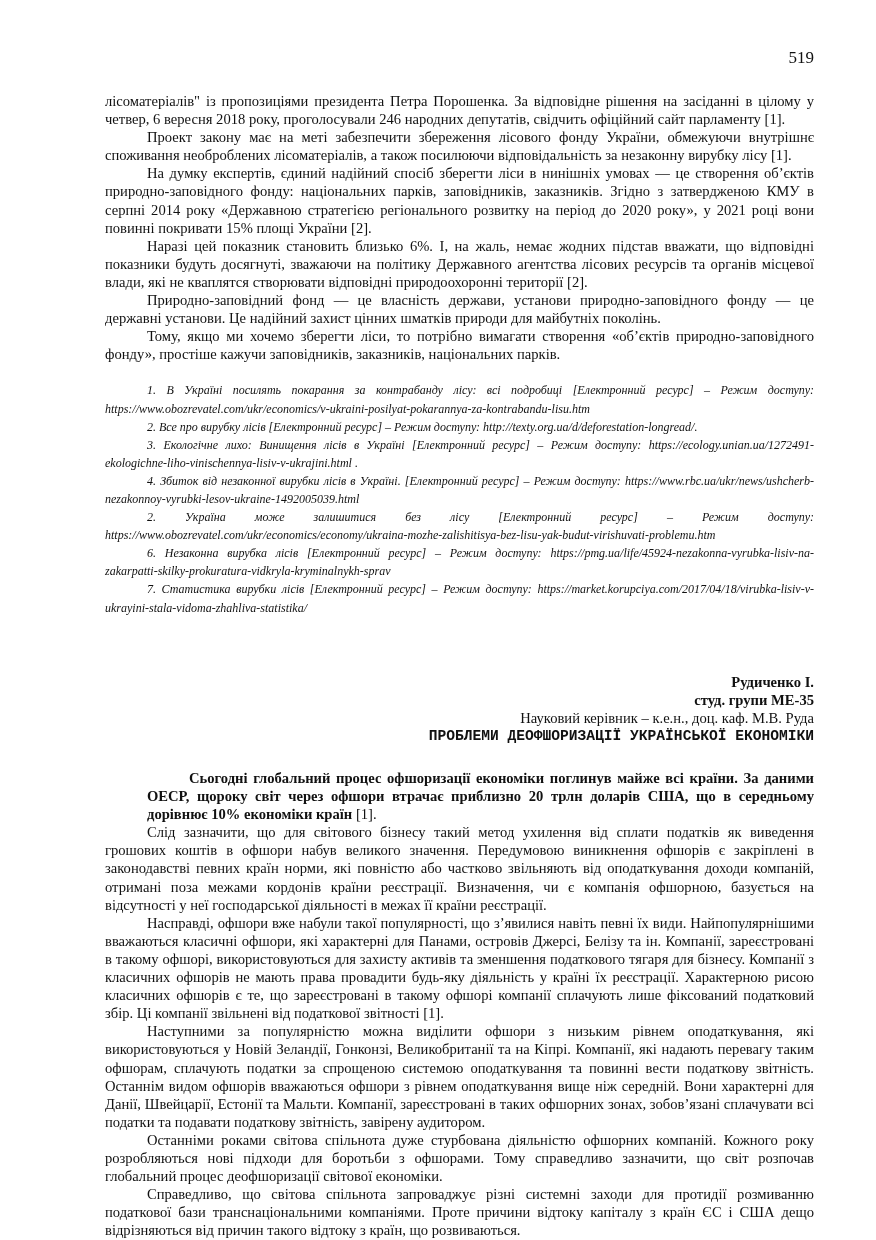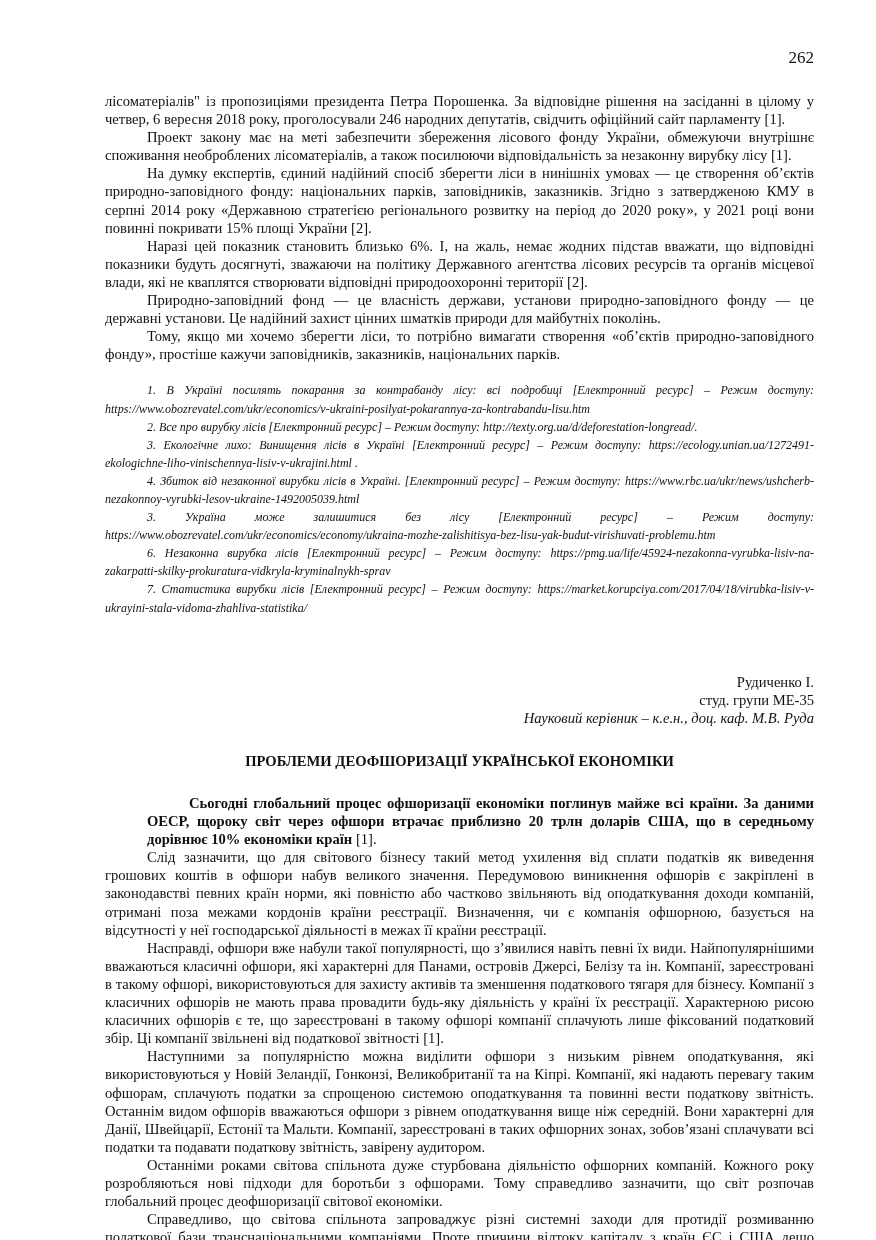--- a/index.html
+++ b/index.html
@@ -14,48 +14,48 @@
     }
     .content {
       position: absolute; left: 105px; top: 92px; width: 709px;
       font-size: 14.6px; line-height: 18.1px;
     }
     p { margin: 0; text-align: justify; }
     p.indent { text-indent: 42px; }
     .refs { margin-top: 18px; font-style: italic; font-size: 12px; line-height: 18.1px; }
     .refs p { text-indent: 42px; word-break: break-word; }
     .author-block { margin-top: 56px; text-align: right; }
-    .author-block .b { font-weight: normal; }
-    .author-block .i { font-style: italic; }
+    .author-block .b { font-weight: bold; }
+    .author-block .i { }
     .title {
-      margin-top: 25px; text-align: center; font-weight: bold; font-size: 14.6px;
+      text-align: right; font-weight: bold; font-size: 14.6px; font-family: Liberation Mono, monospace;
     }
     .article { margin-top: 24px; }
     .bold { font-weight: bold; margin-left: 42px; }
     .norm { font-weight: normal; }
   </style>
 </head>
 <body>
 
-<div class="page-number">262</div>
+<div class="page-number">519</div>
 
 <div class="content">
   <p>лісоматеріалів" із пропозиціями президента Петра Порошенка. За відповідне рішення на засіданні в цілому у четвер, 6 вересня 2018 року, проголосували 246 народних депутатів, свідчить офіційний сайт парламенту  [1].</p>
   <p class="indent">Проект закону має на меті забезпечити збереження лісового фонду України, обмежуючи внутрішнє споживання необроблених лісоматеріалів, а також посилюючи відповідальність за незаконну вирубку лісу [1].</p>
   <p class="indent">На думку експертів, єдиний надійний спосіб зберегти ліси в нинішніх умовах — це створення об’єктів природно-заповідного фонду: національних парків, заповідників, заказників. Згідно з затвердженою КМУ в серпні 2014 року «Державною стратегією регіонального розвитку на період до 2020 року», у 2021 році вони повинні покривати 15% площі України [2].</p>
   <p class="indent">Наразі цей показник становить близько 6%. І, на жаль, немає жодних підстав вважати, що відповідні показники будуть досягнуті, зважаючи на політику Державного агентства лісових ресурсів та органів місцевої влади, які не кваплятся створювати відповідні природоохоронні території [2].</p>
   <p class="indent">Природно-заповідний фонд — це власність держави, установи природно-заповідного фонду — це державні установи. Це надійний захист цінних шматків природи для майбутніх поколінь.</p>
   <p class="indent">Тому, якщо ми хочемо зберегти ліси, то потрібно вимагати створення «об’єктів природно-заповідного фонду», простіше кажучи заповідників, заказників, національних парків.</p>
 
   <div class="refs">
     <p>1. В Україні посилять покарання за контрабанду лісу: всі подробиці  [Електронний ресурс] – Режим доступу: https://www.obozrevatel.com/ukr/economics/v-ukraini-posilyat-pokarannya-za-kontrabandu-lisu.htm</p>
     <p>2. Все про вирубку лісів [Електронний ресурс] – Режим доступу: http://texty.org.ua/d/deforestation-longread/.</p>
     <p>3. Екологічне лихо: Винищення лісів в Україні [Електронний ресурс] – Режим доступу: https://ecology.unian.ua/1272491-ekologichne-liho-vinischennya-lisiv-v-ukrajini.html .</p>
     <p>4. Збиток від незаконної вирубки лісів в Україні. [Електронний ресурс] – Режим доступу: https://www.rbc.ua/ukr/news/ushcherb-nezakonnoy-vyrubki-lesov-ukraine-1492005039.html</p>
-    <p>3. Україна може залишитися без лісу [Електронний ресурс] – Режим доступу: https://www.obozrevatel.com/ukr/economics/economy/ukraina-mozhe-zalishitisya-bez-lisu-yak-budut-virishuvati-problemu.htm</p>
+    <p>2. Україна може залишитися без лісу [Електронний ресурс] – Режим доступу: https://www.obozrevatel.com/ukr/economics/economy/ukraina-mozhe-zalishitisya-bez-lisu-yak-budut-virishuvati-problemu.htm</p>
     <p>6. Незаконна вирубка лісів [Електронний ресурс] – Режим доступу: https://pmg.ua/life/45924-nezakonna-vyrubka-lisiv-na-zakarpatti-skilky-prokuratura-vidkryla-kryminalnykh-sprav</p>
     <p>7. Статистика вирубки лісів [Електронний ресурс] – Режим доступу: https://market.korupciya.com/2017/04/18/virubka-lisiv-v-ukrayini-stala-vidoma-zhahliva-statistika/</p>
   </div>
 
   <div class="author-block">
     <div class="b">Рудиченко І.</div>
     <div class="b">студ. групи МЕ-35</div>
     <div class="i">Науковий керівник – к.е.н., доц. каф.  М.В. Руда</div>
   </div>
 

